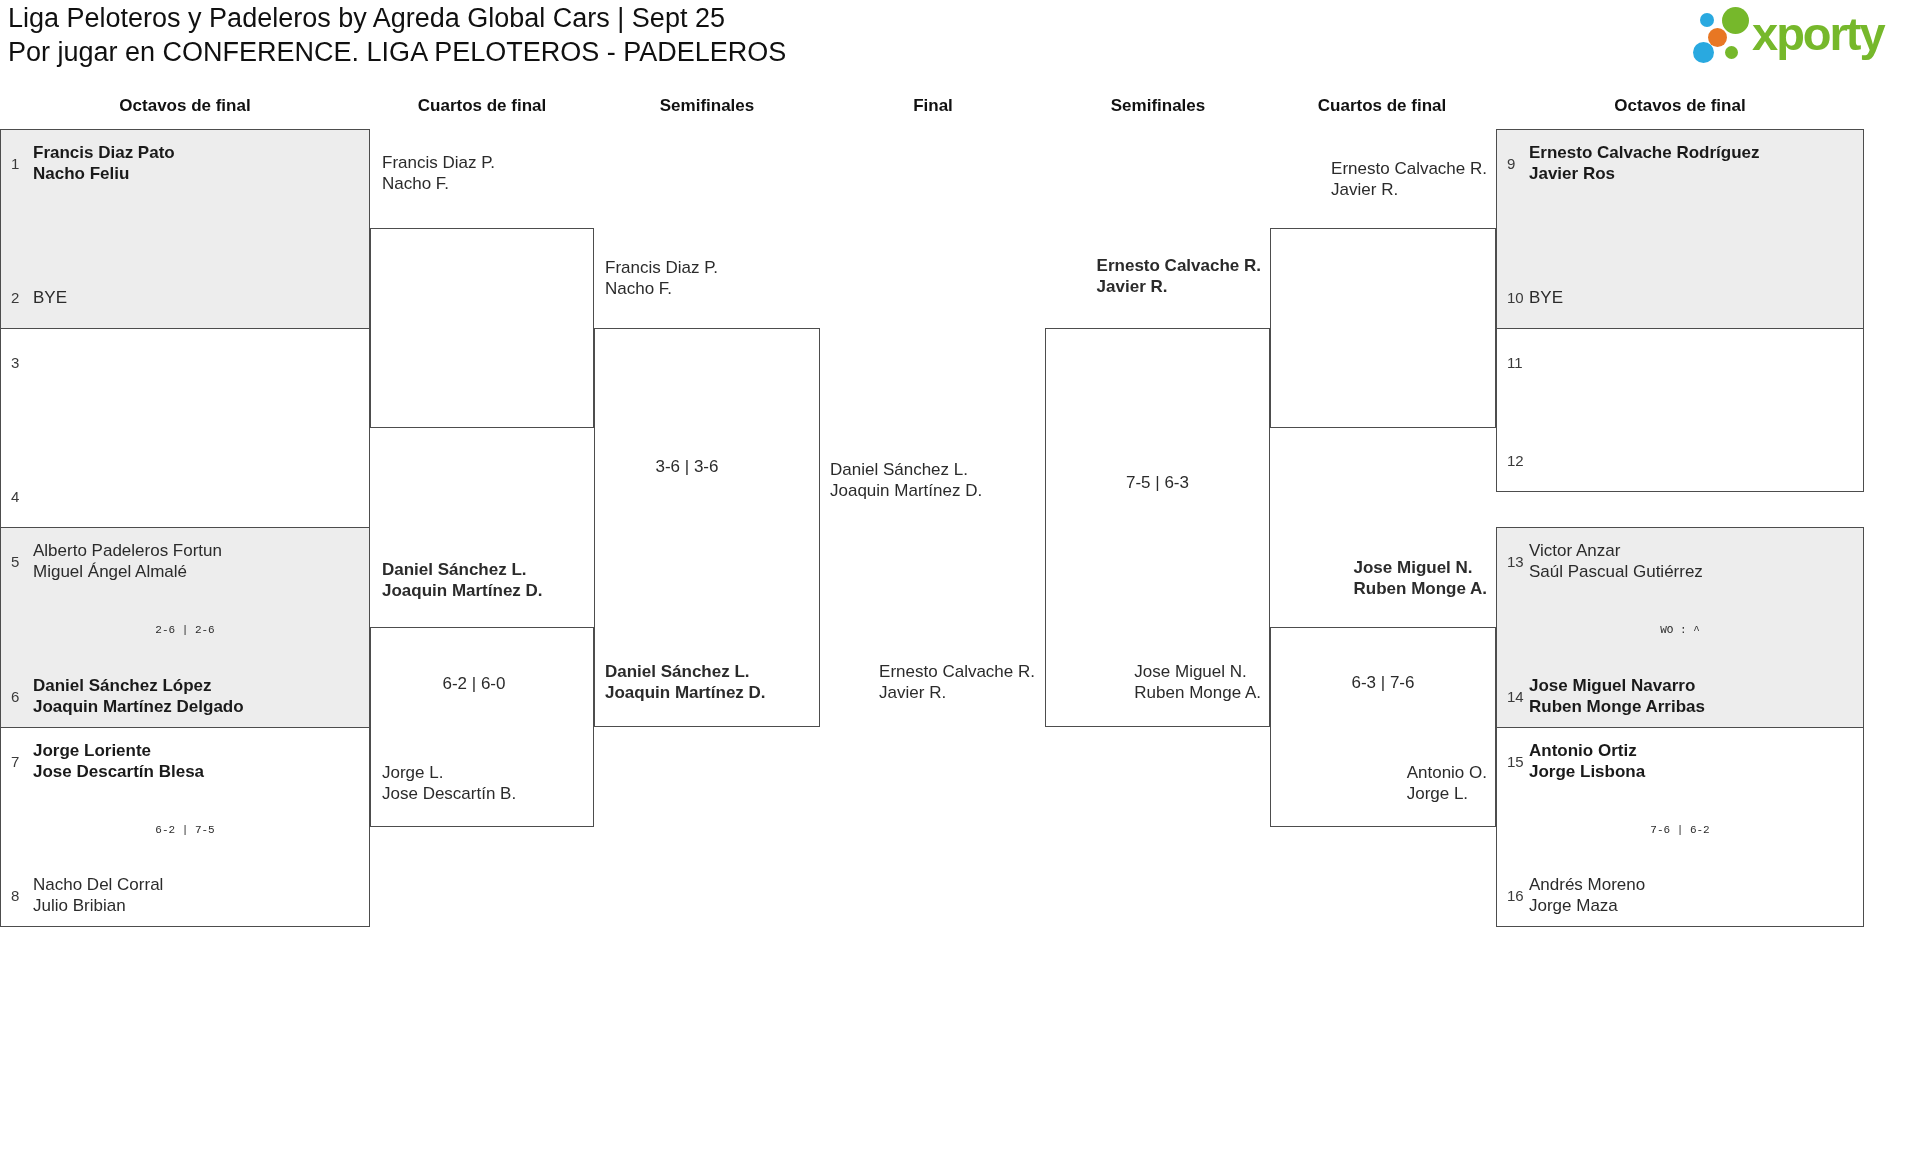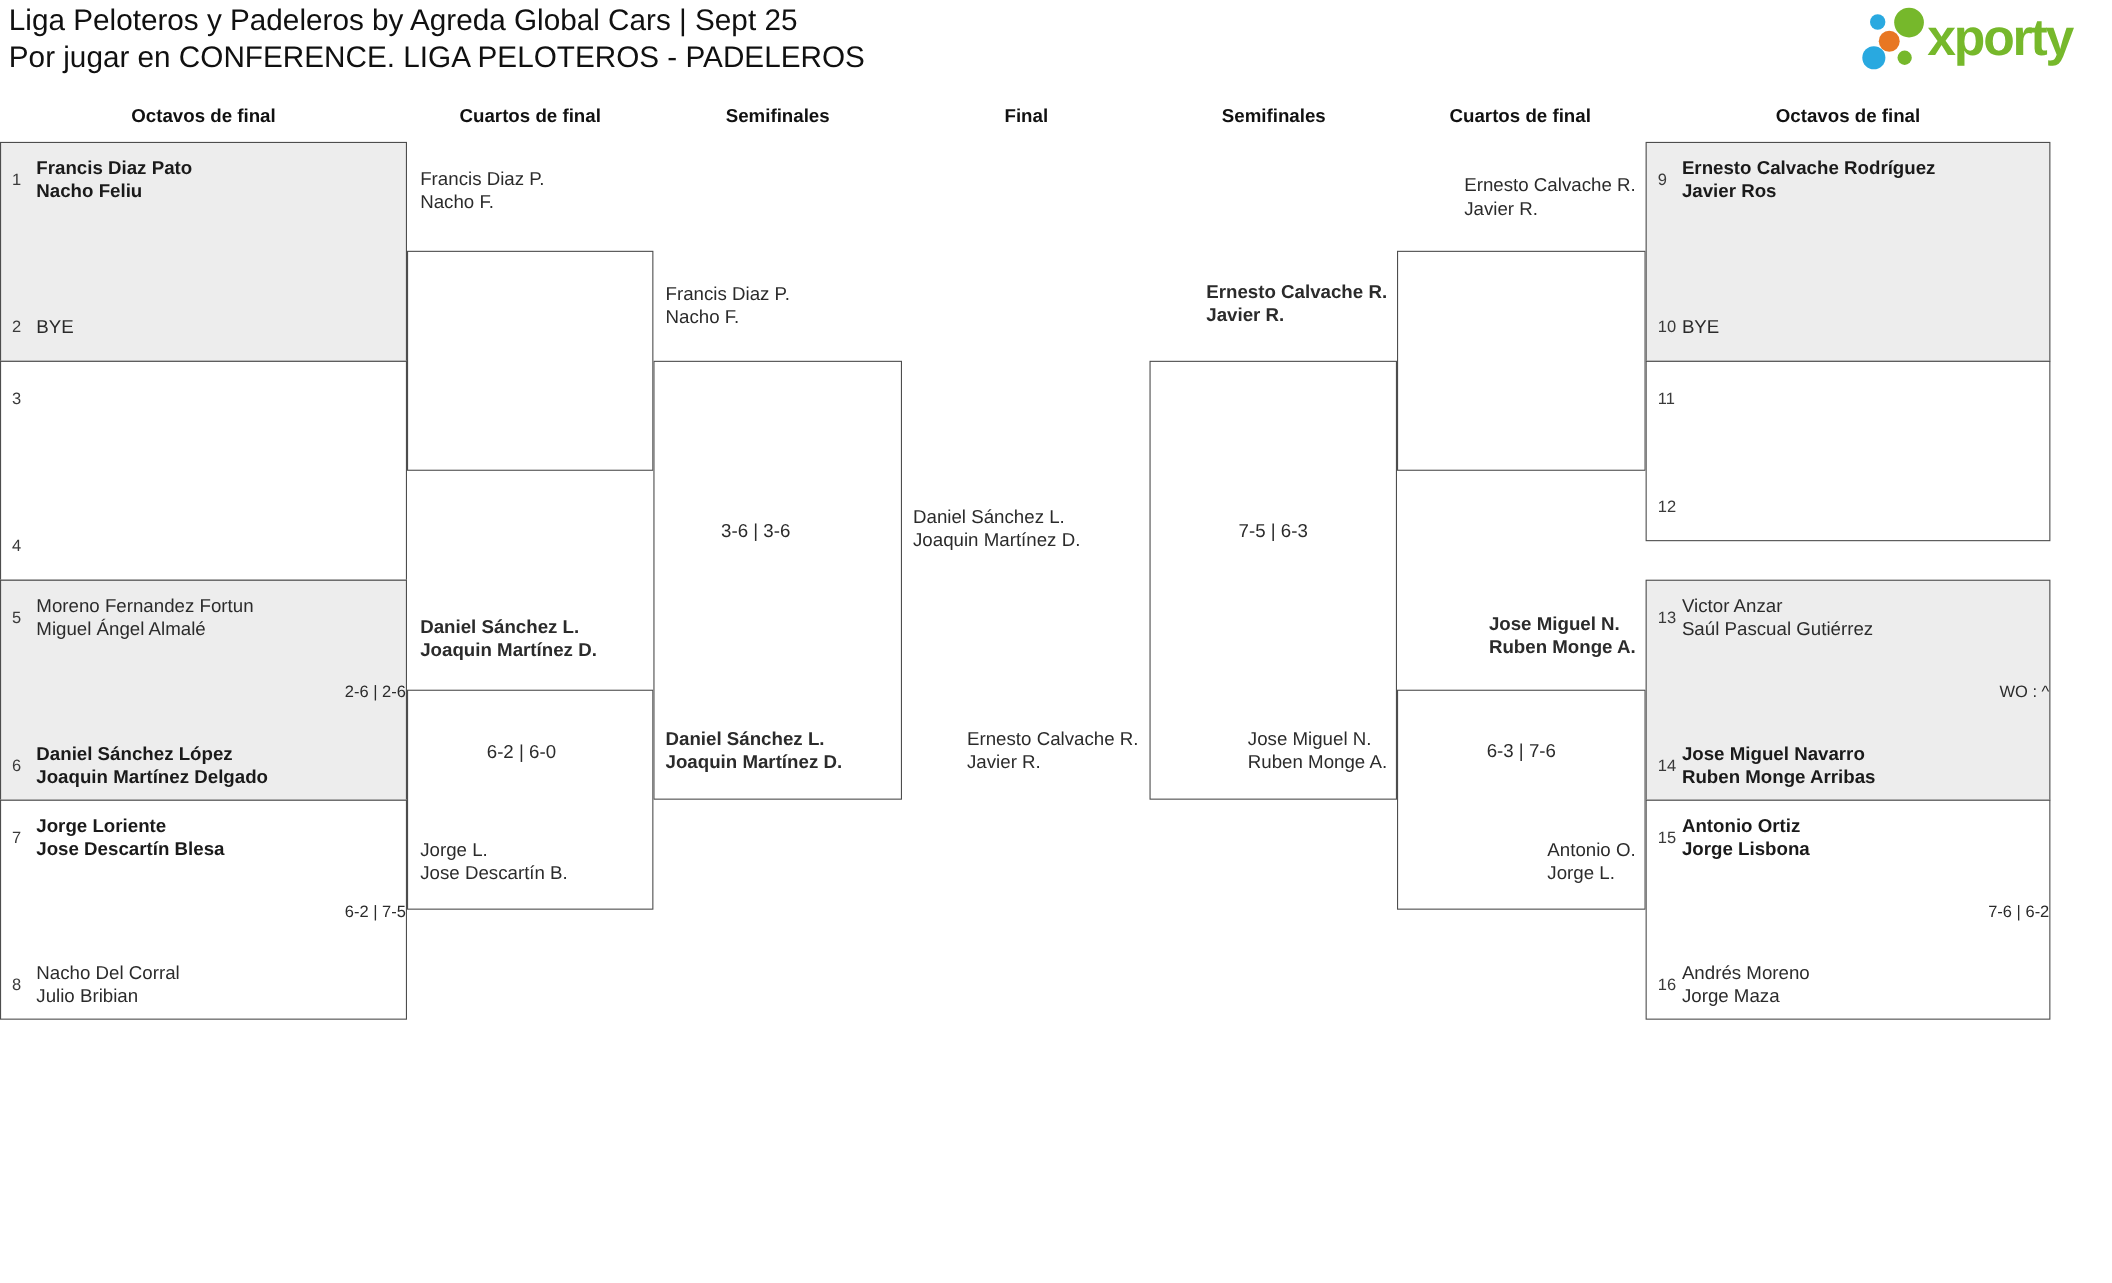--- a/index.html
+++ b/index.html
@@ -19,22 +19,22 @@
   .match.gray { background:#ededed; }
 
   .slot { position:absolute; left:0; right:0; height:42px; display:flex; align-items:center; }
   .slot.top { top:12px; }
   .slot.bottom { bottom:10px; }
   .seed { flex:0 0 22px; padding-left:10px; font-size:15px; color:#3a3a3a; }
   .names { font-size:17px; line-height:21px; color:#2b2b2b; }
   .names .ln { min-height:0; white-space:nowrap; }
   .bold { font-weight:700; color:#1a1a1a; }
 
-  .mscore { position:absolute; top:91px; left:0; right:0; text-align:right; font-size:15px;
-            line-height:22px; color:#2b2b2b; }
+  .mscore { position:absolute; top:91px; left:0; right:0; text-align:center; font-size:11px;
+            line-height:22px; color:#2b2b2b;font-family:Liberation Mono, monospace; }
 
   .fpart { position:absolute; font-size:17px; line-height:21px; color:#2b2b2b; white-space:nowrap; }
   .fpart.ralign { text-align:left; }
   .fscore { position:absolute; text-align:center; font-size:17px; line-height:22px; color:#2b2b2b; }
 
   .logo { position:absolute; left:0; top:0; width:1920px; height:80px; pointer-events:none; }
   .dot { position:absolute; border-radius:50%; }
   .logo-text { position:absolute; left:1752px; top:6px; font-size:47px; font-weight:700;
                letter-spacing:-2px; color:#76b82b; }
 </style>
@@ -96,21 +96,21 @@
         <div class="ln"></div>
         <div class="ln"></div>
       </div>
     </div>
   </div>
 
   <div class="match gray" style="left:0;top:527px;width:370px;height:201px">
     <div class="slot top">
       <span class="seed">5</span>
       <div class="names">
-        <div class="ln">Moreno Fernandez Fortun</div>
+        <div class="ln">Alberto Padeleros Fortun</div>
         <div class="ln">Miguel Ángel Almalé</div>
       </div>
     </div>
     <div class="mscore">2-6 | 2-6</div>
     <div class="slot bottom">
       <span class="seed">6</span>
       <div class="names bold">
         <div class="ln">Daniel Sánchez López</div>
         <div class="ln">Joaquin Martínez Delgado</div>
       </div>
@@ -229,21 +229,21 @@
   <div class="fscore" style="left:370px;top:673px;width:208px">6-2 | 6-0</div>
 
   <div class="fpart" style="left:605px;top:257px">
     <div class="ln">Francis Diaz P.</div>
     <div class="ln">Nacho F.</div>
   </div>
   <div class="fpart bold" style="left:605px;top:661px">
     <div class="ln">Daniel Sánchez L.</div>
     <div class="ln">Joaquin Martínez D.</div>
   </div>
-  <div class="fscore" style="left:594px;top:472px;width:186px">3-6 | 3-6</div>
+  <div class="fscore" style="left:594px;top:456px;width:186px">3-6 | 3-6</div>
 
   <div class="fpart" style="left:830px;top:459px">
     <div class="ln">Daniel Sánchez L.</div>
     <div class="ln">Joaquin Martínez D.</div>
   </div>
   <div class="fpart ralign" style="right:885px;top:661px">
     <div class="ln">Ernesto Calvache R.</div>
     <div class="ln">Javier R.</div>
   </div>
 

